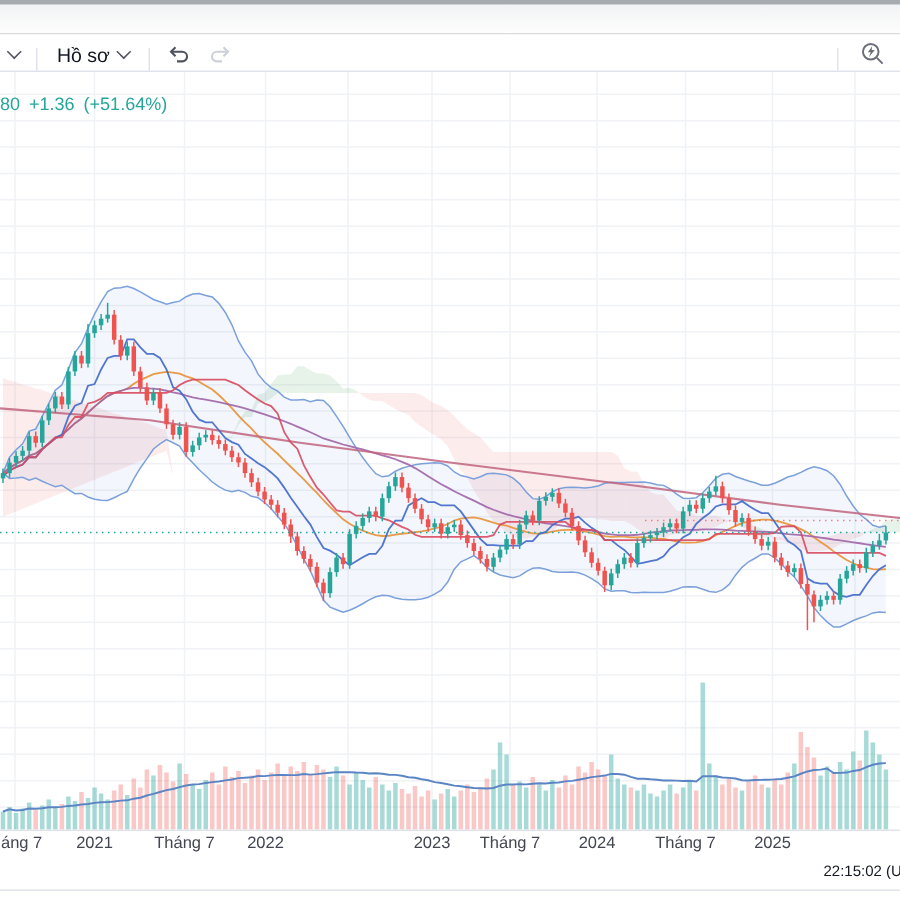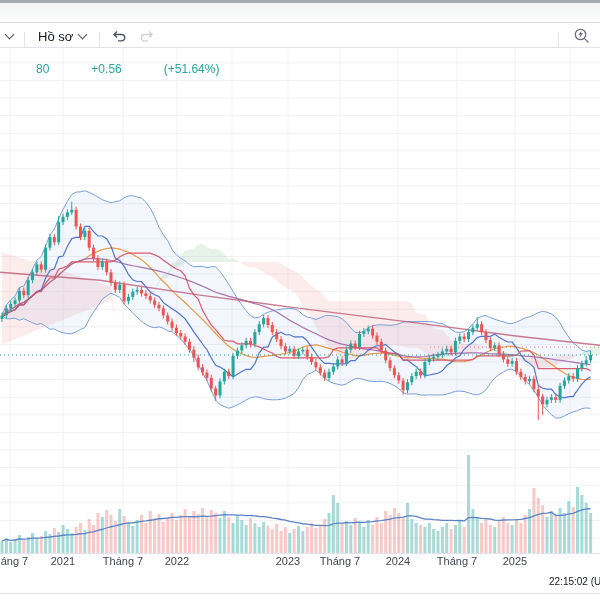--- a/index.html
+++ b/index.html
@@ -9,21 +9,21 @@
     background:linear-gradient(180deg,#f2f3f4,#fdfdfd);}
   .toolbar{height:24px;border-bottom:1px solid #e0e3eb;background:#fff;display:flex;align-items:flex-end;}
   .tb-btn{display:flex;align-items:center;gap:6px;padding:0 8px;height:22px;cursor:pointer;
     color:#131722;font-size:13px;background:none;border:none;font-family:inherit;}
   .chev{width:6px;height:6px;border-right:1.6px solid #50535e;border-bottom:1.6px solid #50535e;
     transform:rotate(45deg);margin-top:-4px;display:inline-block;}
   .tb-sep{width:1px;height:15px;background:#e0e3eb;margin:0 5px;}
   .spacer{flex:1;}
   .chart-area{position:relative;width:600px;height:552px;background:#fff;}
   .ticker{position:absolute;left:0;top:14px;font-size:12px;color:#26a69a;white-space:nowrap;z-index:3;}
-  .ticker span{margin-right:6px;margin-left:36px;}
+  .ticker span{margin-right:6px;}
   .clock{position:absolute;left:549px;top:528px;font-size:10px;color:#131722;white-space:nowrap;z-index:3;}
   svg text{font-family:"Liberation Sans",sans-serif;}
 </style>
 </head>
 <body>
 
 <div class="window">
 
   <div class="chrome-top"></div>
 
@@ -55,21 +55,21 @@
       <svg width="20" height="20" viewBox="0 0 20 20">
         <circle cx="8.5" cy="8.5" r="5.2" fill="none" stroke="#6a6d78" stroke-width="1.3"></circle>
         <path d="M12.6 12.6 L16.4 16.4" stroke="#6a6d78" stroke-width="1.3"></path>
         <path d="M9.4 4.8 L6.6 8.8 h1.9 l-1.3 3.4 4-4.9 H9.1 z" fill="#6a6d78"></path>
       </svg>
     </button>
   </div>
 
   <div class="chart-area">
     <div class="ticker">
-      <span>80</span><span>+0.56</span><span>(+51.64%)</span>
+      <span>80</span><span>+1.36</span><span>(+51.64%)</span>
     </div>
     <svg id="chart-svg" width="600" height="552" viewBox="0 0 600 552">
         <g>
           <line x1="0" x2="600" y1="490.03999999999996" y2="490.03999999999996" stroke="#f0f2f5" stroke-width="1"></line>
           <line x1="0" x2="600" y1="472.44" y2="472.44" stroke="#f0f2f5" stroke-width="1"></line>
           <line x1="0" x2="600" y1="454.84" y2="454.84" stroke="#f0f2f5" stroke-width="1"></line>
           <line x1="0" x2="600" y1="437.24" y2="437.24" stroke="#f0f2f5" stroke-width="1"></line>
           <line x1="0" x2="600" y1="419.64" y2="419.64" stroke="#f0f2f5" stroke-width="1"></line>
           <line x1="0" x2="600" y1="402.03999999999996" y2="402.03999999999996" stroke="#f0f2f5" stroke-width="1"></line>
           <line x1="0" x2="600" y1="384.44" y2="384.44" stroke="#f0f2f5" stroke-width="1"></line>

